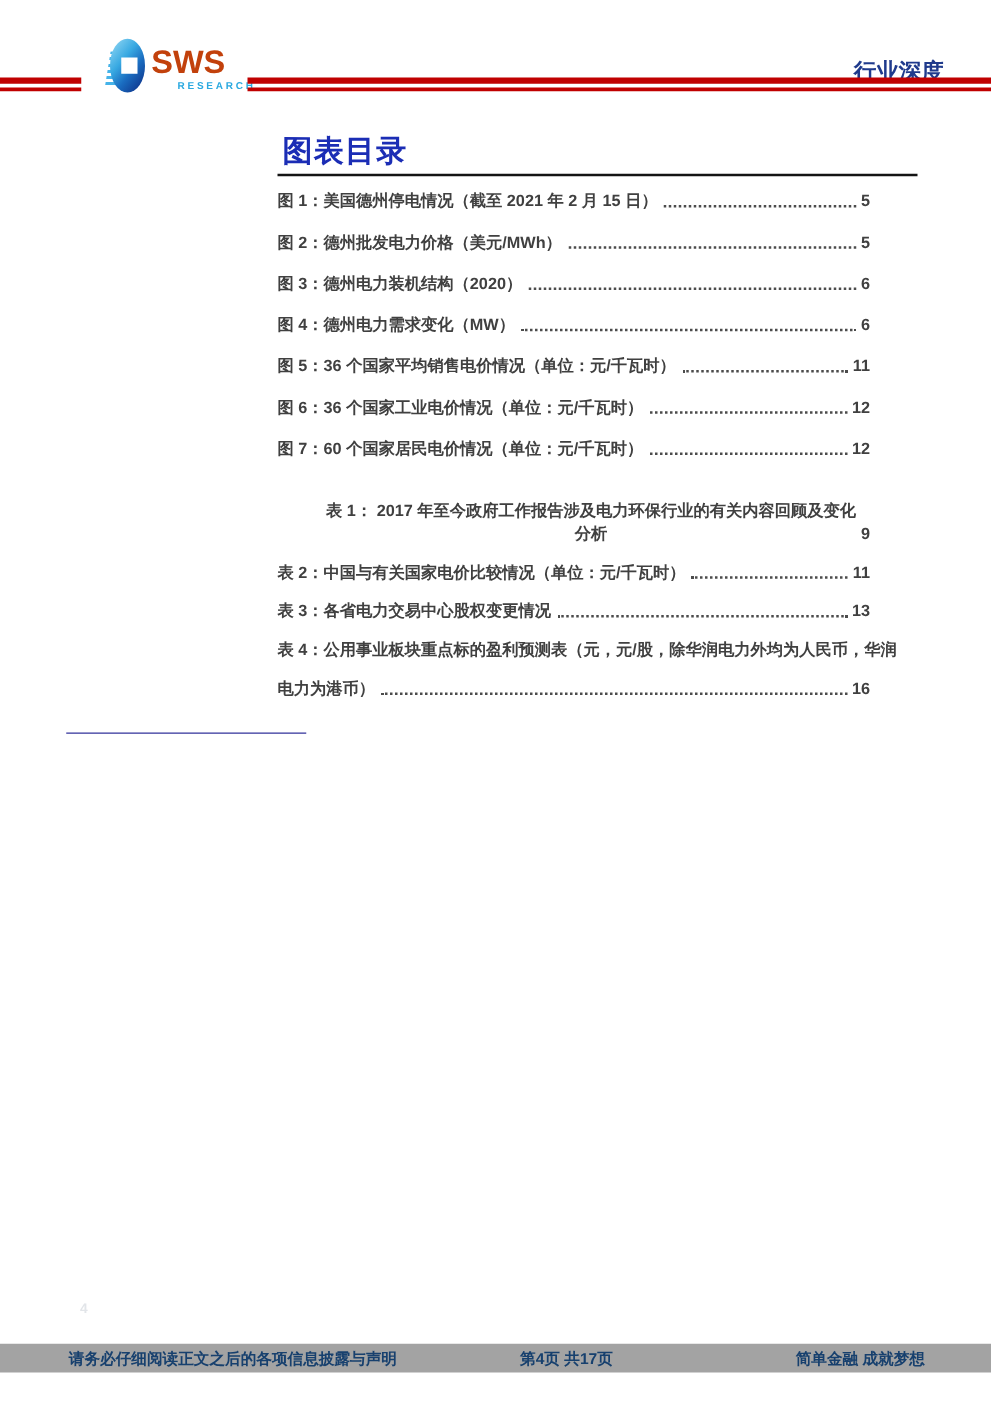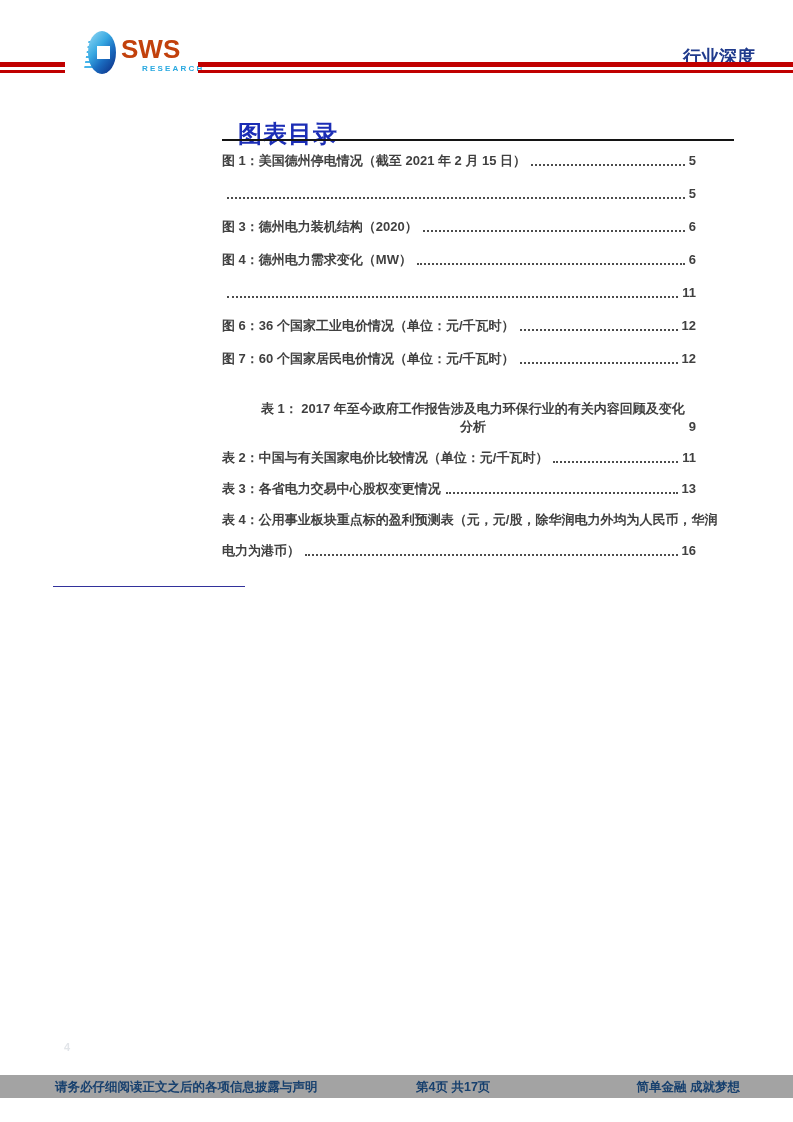--- a/index.html
+++ b/index.html
@@ -19,21 +19,21 @@
   .logo-research{position:absolute;left:39px;top:34px;font-size:8px;font-weight:bold;
       color:#2aa9e0;letter-spacing:2.2px;padding-left:19px;}
   .doc-type{position:absolute;left:683px;top:45px;font-size:18px;font-weight:bold;color:#1f3a8c;}
   .rule{position:absolute;background:#c00000;}
   .rule.thick{height:5px;top:62px;}
   .rule.thin{height:2.5px;top:70px;}
   .rule.left{left:0;width:65px;}
   .rule.right{left:198px;width:595px;}
 
   
-  .toc-title{position:absolute;left:222px;top:103px;margin:16px;font-size:24px;line-height:30px;
+  .toc-title{position:absolute;left:222px;top:103px;margin:4px;font-size:24px;line-height:30px;
       font-weight:bold;color:#1b2db5;letter-spacing:1px;}
   .title-rule{position:absolute;left:222px;top:139px;width:512px;height:1.6px;background:#141414;}
 
   .toc-list{position:absolute;left:222px;width:474px;}
   #figure-list{top:152px;}
   #table-list{top:400px;}
   .toc-row{display:flex;align-items:flex-end;line-height:18px;margin-bottom:15px;
       font-size:13px;font-weight:bold;color:#404040;cursor:pointer;}
   #table-list .toc-row{margin-bottom:13px;}
   .toc-row .t{white-space:nowrap;text-align:center;}
@@ -74,34 +74,36 @@
 <h1 class="toc-title">图表目录</h1>
 <div class="title-rule"></div>
 
 <div id="figure-list" class="toc-list">
     <div class="toc-row">
       <span class="t">图 1：美国德州停电情况（截至 2021 年 2 月 15 日）</span>
       <span class="leader"></span>
       <span class="pg">5</span>
     </div>
     <div class="toc-row">
+      <span class="t">图 2：德州批发电力价格（美元/MWh）</span>
       <span class="leader"></span>
       <span class="pg">5</span>
     </div>
     <div class="toc-row">
       <span class="t">图 3：德州电力装机结构（2020）</span>
       <span class="leader"></span>
       <span class="pg">6</span>
     </div>
     <div class="toc-row">
       <span class="t">图 4：德州电力需求变化（MW）</span>
       <span class="leader"></span>
       <span class="pg">6</span>
     </div>
     <div class="toc-row">
+      <span class="t">图 5：36 个国家平均销售电价情况（单位：元/千瓦时）</span>
       <span class="leader"></span>
       <span class="pg">11</span>
     </div>
     <div class="toc-row">
       <span class="t">图 6：36 个国家工业电价情况（单位：元/千瓦时）</span>
       <span class="leader"></span>
       <span class="pg">12</span>
     </div>
     <div class="toc-row">
       <span class="t">图 7：60 个国家居民电价情况（单位：元/千瓦时）</span>

